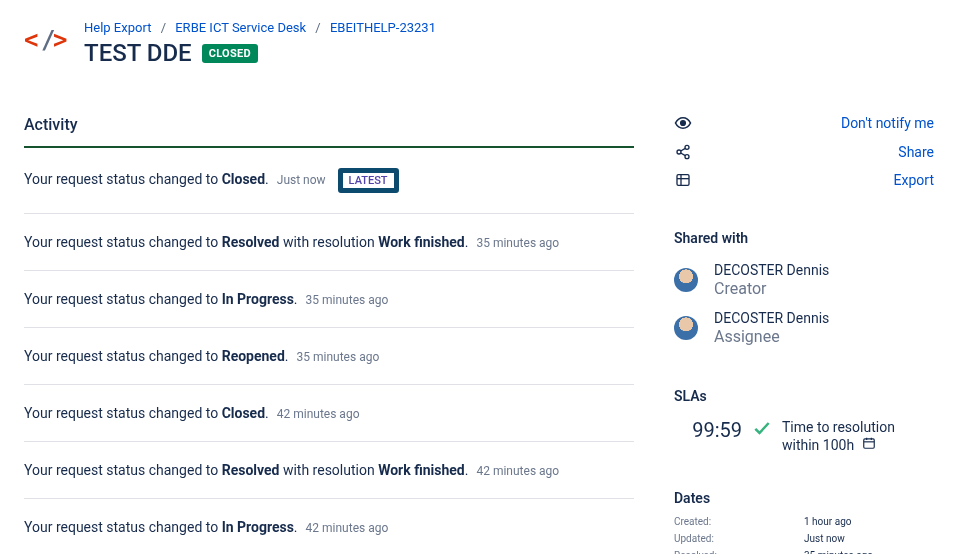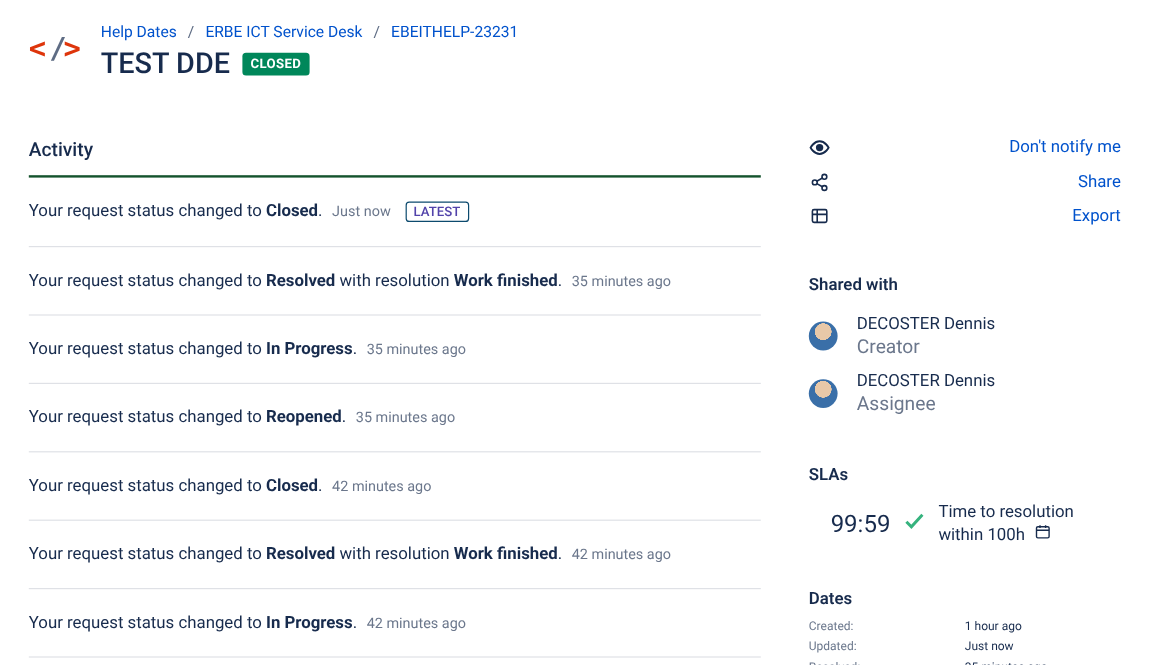--- a/index.html
+++ b/index.html
@@ -49,21 +49,21 @@
   .activity-item {
     padding: 20px 0;
     border-bottom: 1px solid #DFE1E6;
     font-size: 14px;
     color: #172B4D;
   }
   .activity-item .status { font-weight: 700; }
   .activity-item .timestamp { color: #6B778C; font-size: 12px; margin-left: 8px; }
   .badge-latest {
     display: inline-block;
-    border: 1px solid #0c4a6e;
+    border: 5px solid #0c4a6e;
     color: #5243AA;
     font-size: 11px;
     padding: 1px 6px;
     border-radius: 3px;
     margin-left: 12px;
     font-weight: 500;
   }
 
   .action-row {
     display: flex;
@@ -81,21 +81,21 @@
 
   .person-row { display: flex; align-items: center; gap: 16px; padding: 6px 0; }
   .avatar {
     width: 24px; height: 24px; border-radius: 50%;
     background: radial-gradient(circle at 50% 35%, #E8C8A8 35%, #3A6FA8 36%);
     flex-shrink: 0;
   }
   .person-name { font-size: 14px; color: #172B4D; line-height: 1.2; }
   .person-role { font-size: 16px; color: #6B778C; }
 
-  .sla-row { display: flex; align-items: center; gap: 10px; margin-top: 14px; }
+  .sla-row { display: flex; gap: 10px; margin-top: 14px; }
   .sla-time { font-size: 20px; color: #172B4D; font-weight: 400; text-align: right; flex: 0 0 68px;}
   .sla-check { color: #36B37E; }
   .sla-text { font-size: 14px; color: #172B4D; line-height: 1.3; }
   .sla-cal { margin-left: 4px; color: #172B4D; }
 
   .dates-grid { display: grid; grid-template-columns: 1fr 1fr; row-gap: 6px; font-size: 10px; }
   .dates-grid .k { color: #6B778C; }
   .dates-grid .v { color: #172B4D; }
 </style>
 </head>
@@ -107,21 +107,21 @@
     <div class="header-row">
       <div class="logo">
         <svg width="44" height="28" viewBox="0 0 44 28">
           <text x="0" y="22" font-family="monospace" font-size="24" font-weight="bold" fill="#DE350B">&lt;</text>
           <text x="17" y="22" font-family="monospace" font-size="24" font-weight="bold" fill="#5E6C84">/</text>
           <text x="29" y="22" font-family="monospace" font-size="24" font-weight="bold" fill="#DE350B">&gt;</text>
         </svg>
       </div>
       <div>
         <div class="breadcrumbs">
-          <a href="#">Help Dates</a>
+          <a href="#">Help Export</a>
           <span class="sep">/</span>
           <a href="#">ERBE ICT Service Desk</a>
           <span class="sep">/</span>
           <a href="#">EBEITHELP-23231</a>
         </div>
         <div class="title-row">
           <h1 class="title">TEST DDE</h1>
           <span class="badge-closed">CLOSED</span>
         </div>
       </div>

